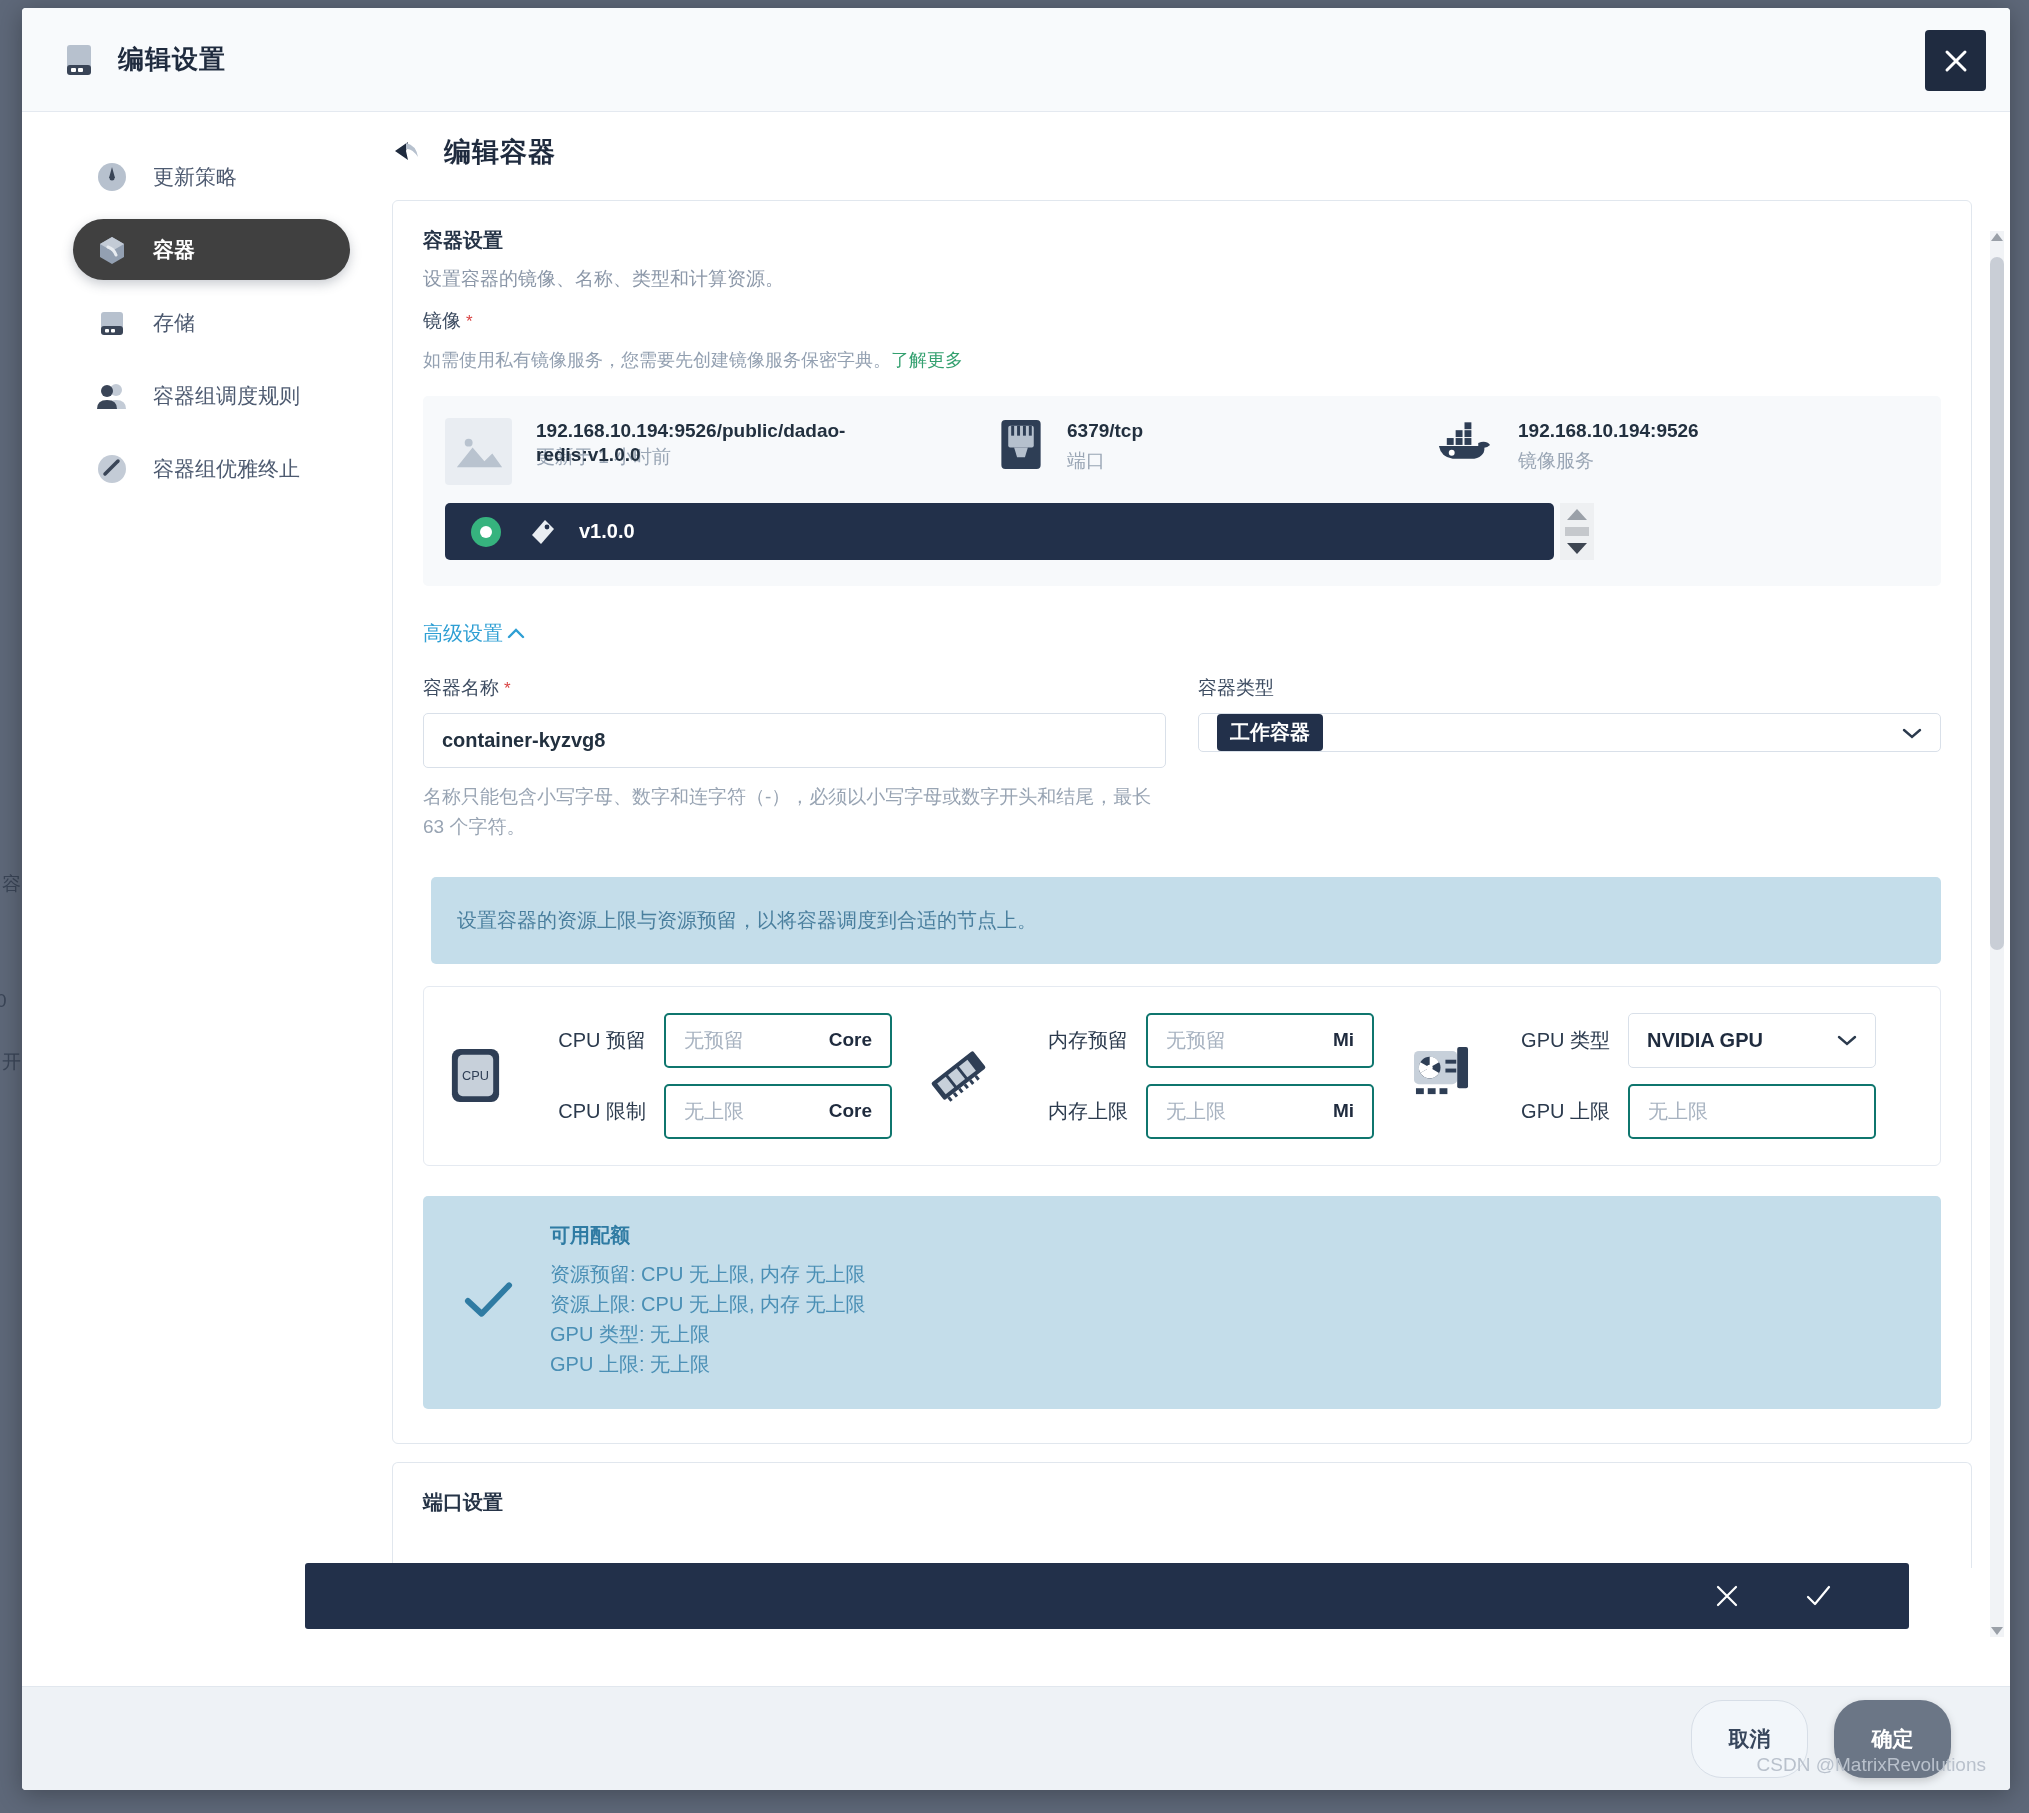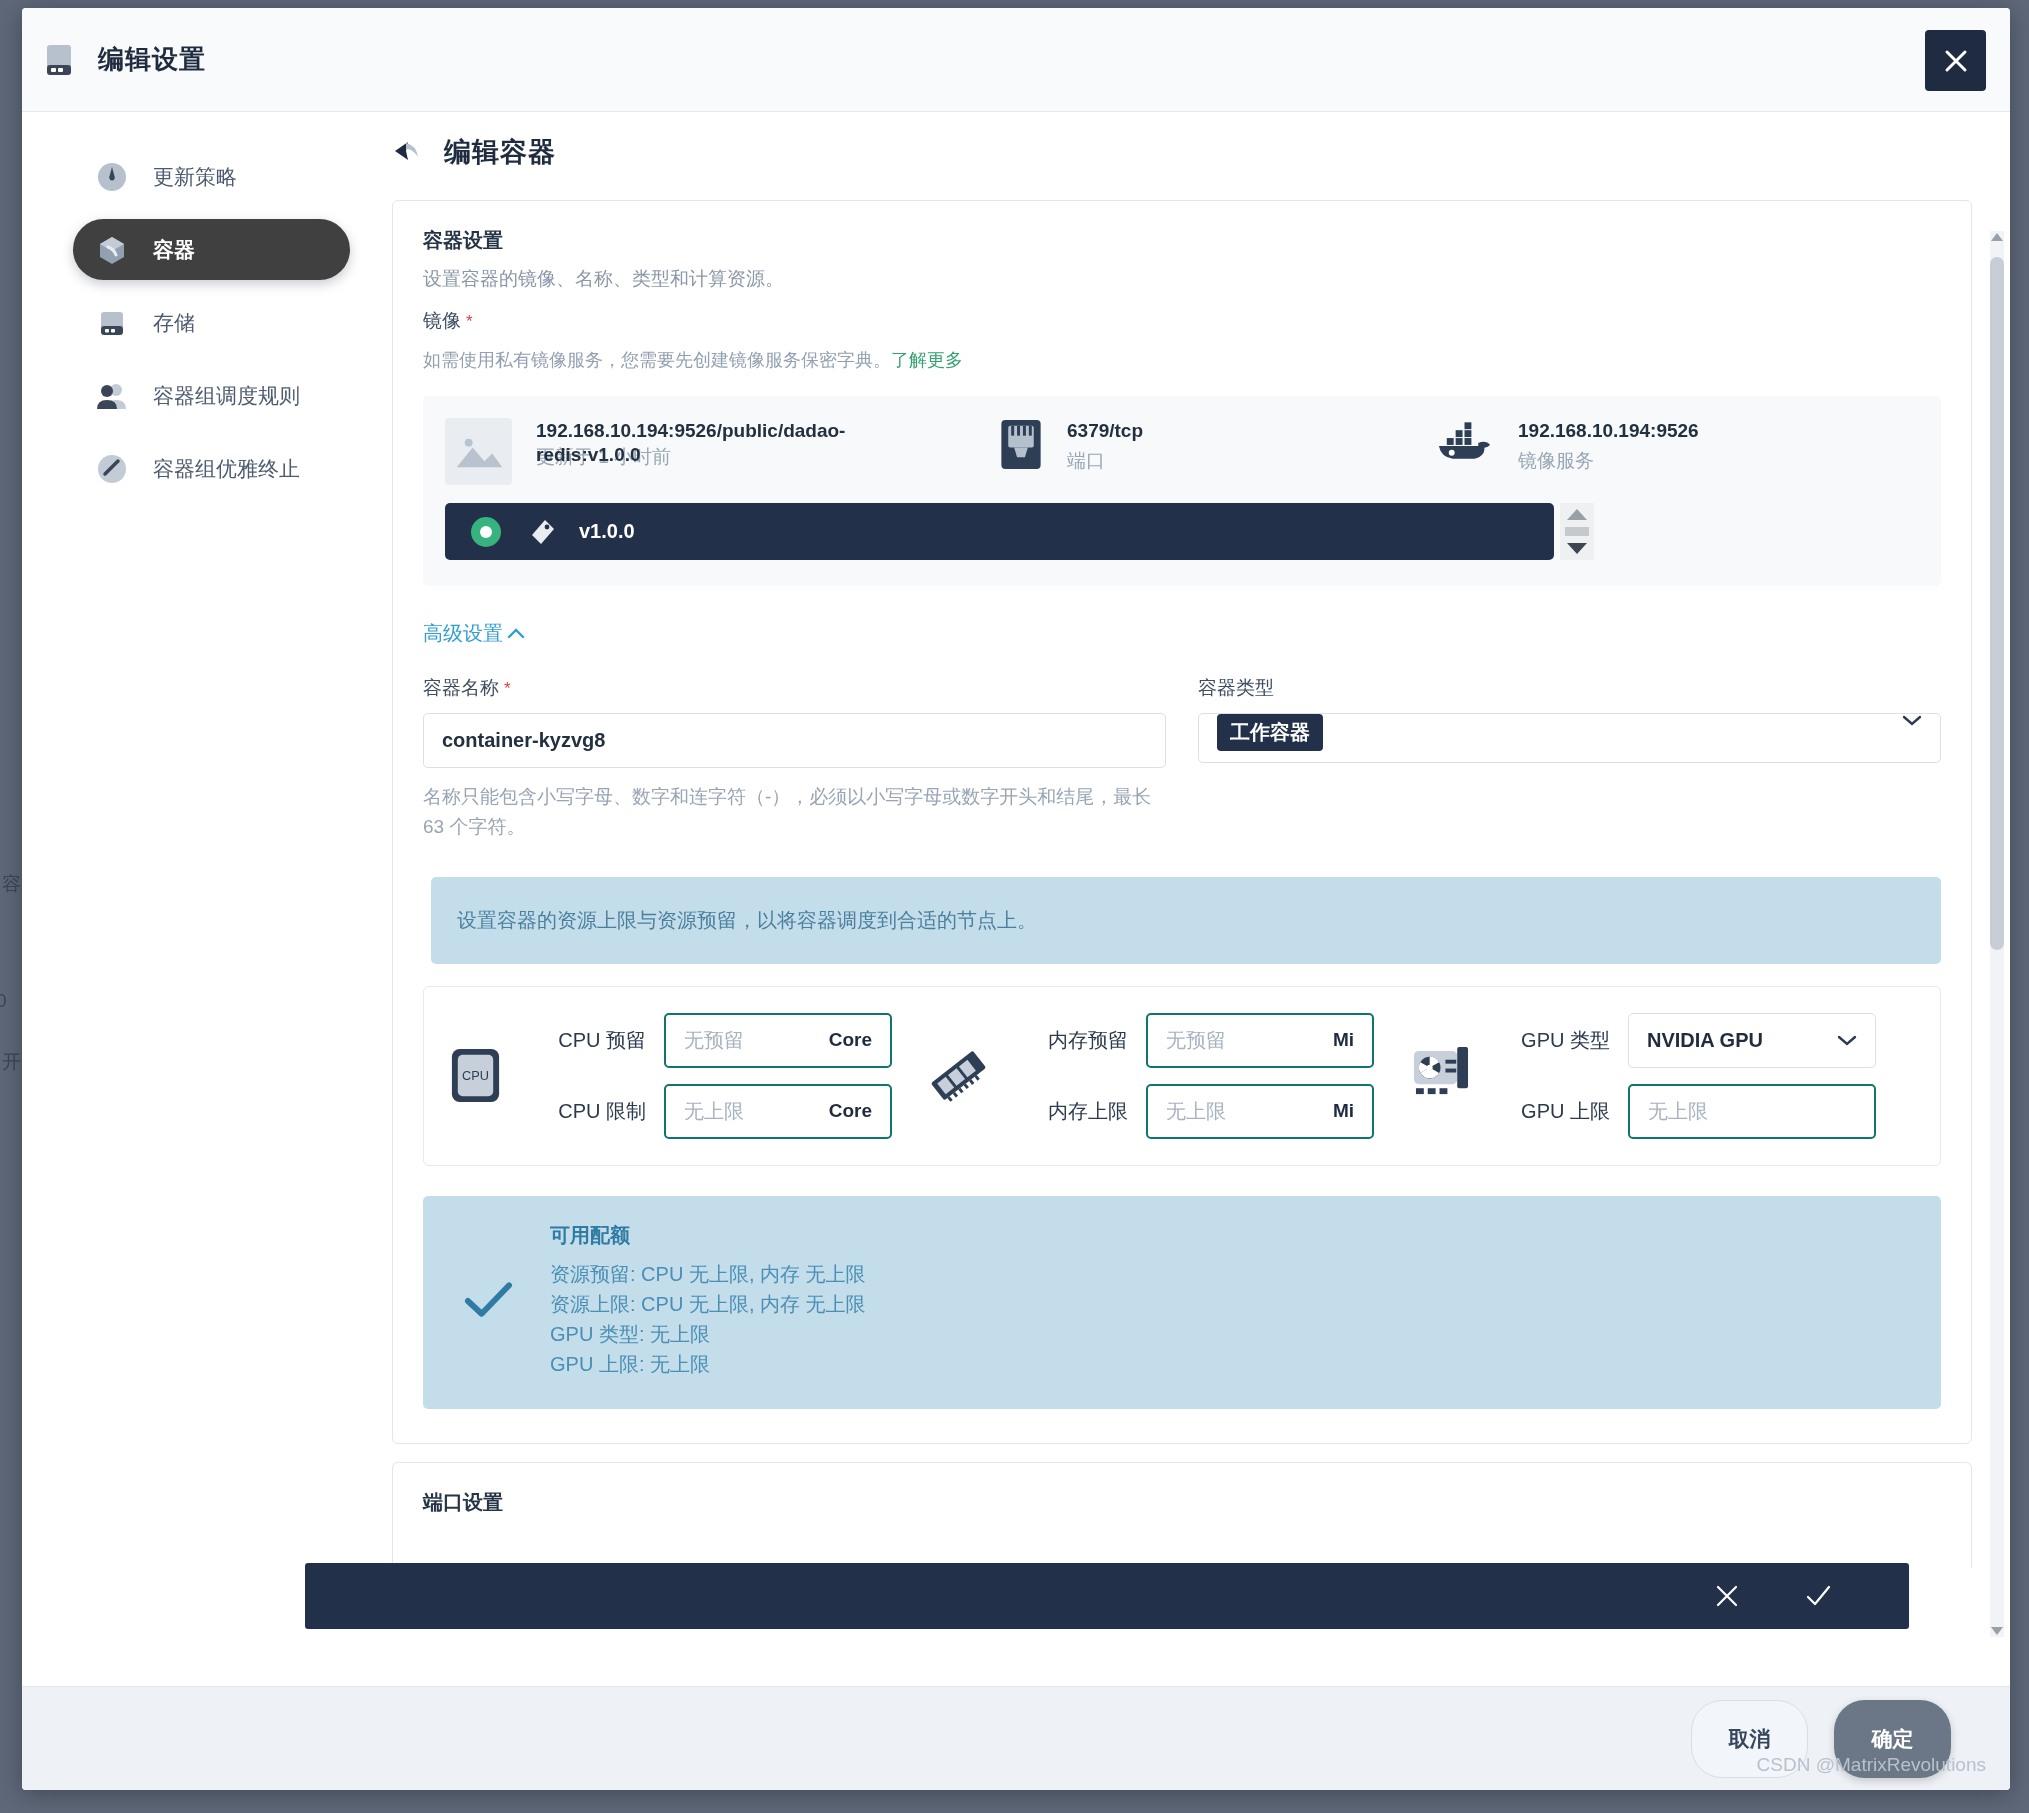--- a/index.html
+++ b/index.html
@@ -36,21 +36,21 @@
     overflow:hidden;
   }
 
   
   .modal-header {
     position:relative;
     height:104px;
     background:#f8fafc;
     border-bottom:1px solid #e4e9f0;
     display:flex; align-items:center;
-    padding-left:20px;
+    padding-left:40px;
   }
   .hdr-icon { width:34px; height:38px; margin-right:22px; position:relative; }
   .hdr-title {
     font-size:26px; font-weight:bold; color:#1f2b3e; letter-spacing:1px;
   }
   .close-btn {
     position:absolute; right:24px; top:22px;
     width:61px; height:61px; background:#1f2b40;
     border-radius:4px; display:flex; align-items:center; justify-content:center;
     cursor:pointer;
@@ -165,22 +165,22 @@
   .adv-caret { width:18px; height:11px; }
 
   .two-col { display:flex; gap:32px; margin-top:28px; }
   .col { flex:1; }
   .text-input {
     height:55px; border:1px solid #d9e0e9; border-radius:5px;
     display:flex; align-items:center; padding:0 18px;
     font-size:20px; color:#22303f; font-weight:bold; background:#fff;
   }
   .select-box {
-    height:50px; border:1px solid #d9e0e9; border-radius:5px;
-    display:flex; align-items:flex-start; padding:0 18px; background:#fff;
+    height:39px; border:1px solid #d9e0e9; border-radius:5px;
+    display:flex; align-items:center; padding:0 18px; background:#fff;
     justify-content:space-between; cursor:pointer;
   }
   .sel-chip { background:#22304a; color:#fff; font-size:20px; font-weight:bold;
     border-radius:4px; padding:5px 13px; }
   .sel-caret { width:20px; height:12px; }
   .helper { font-size:19px; color:#98a4b3; margin-top:14px; line-height:1.6; }
 
   .notice {
     margin-top:34px; background:#c4ddea; border-radius:5px;
     padding:30px 26px; font-size:20px; color:#4a7f9e;margin-left:8px;

